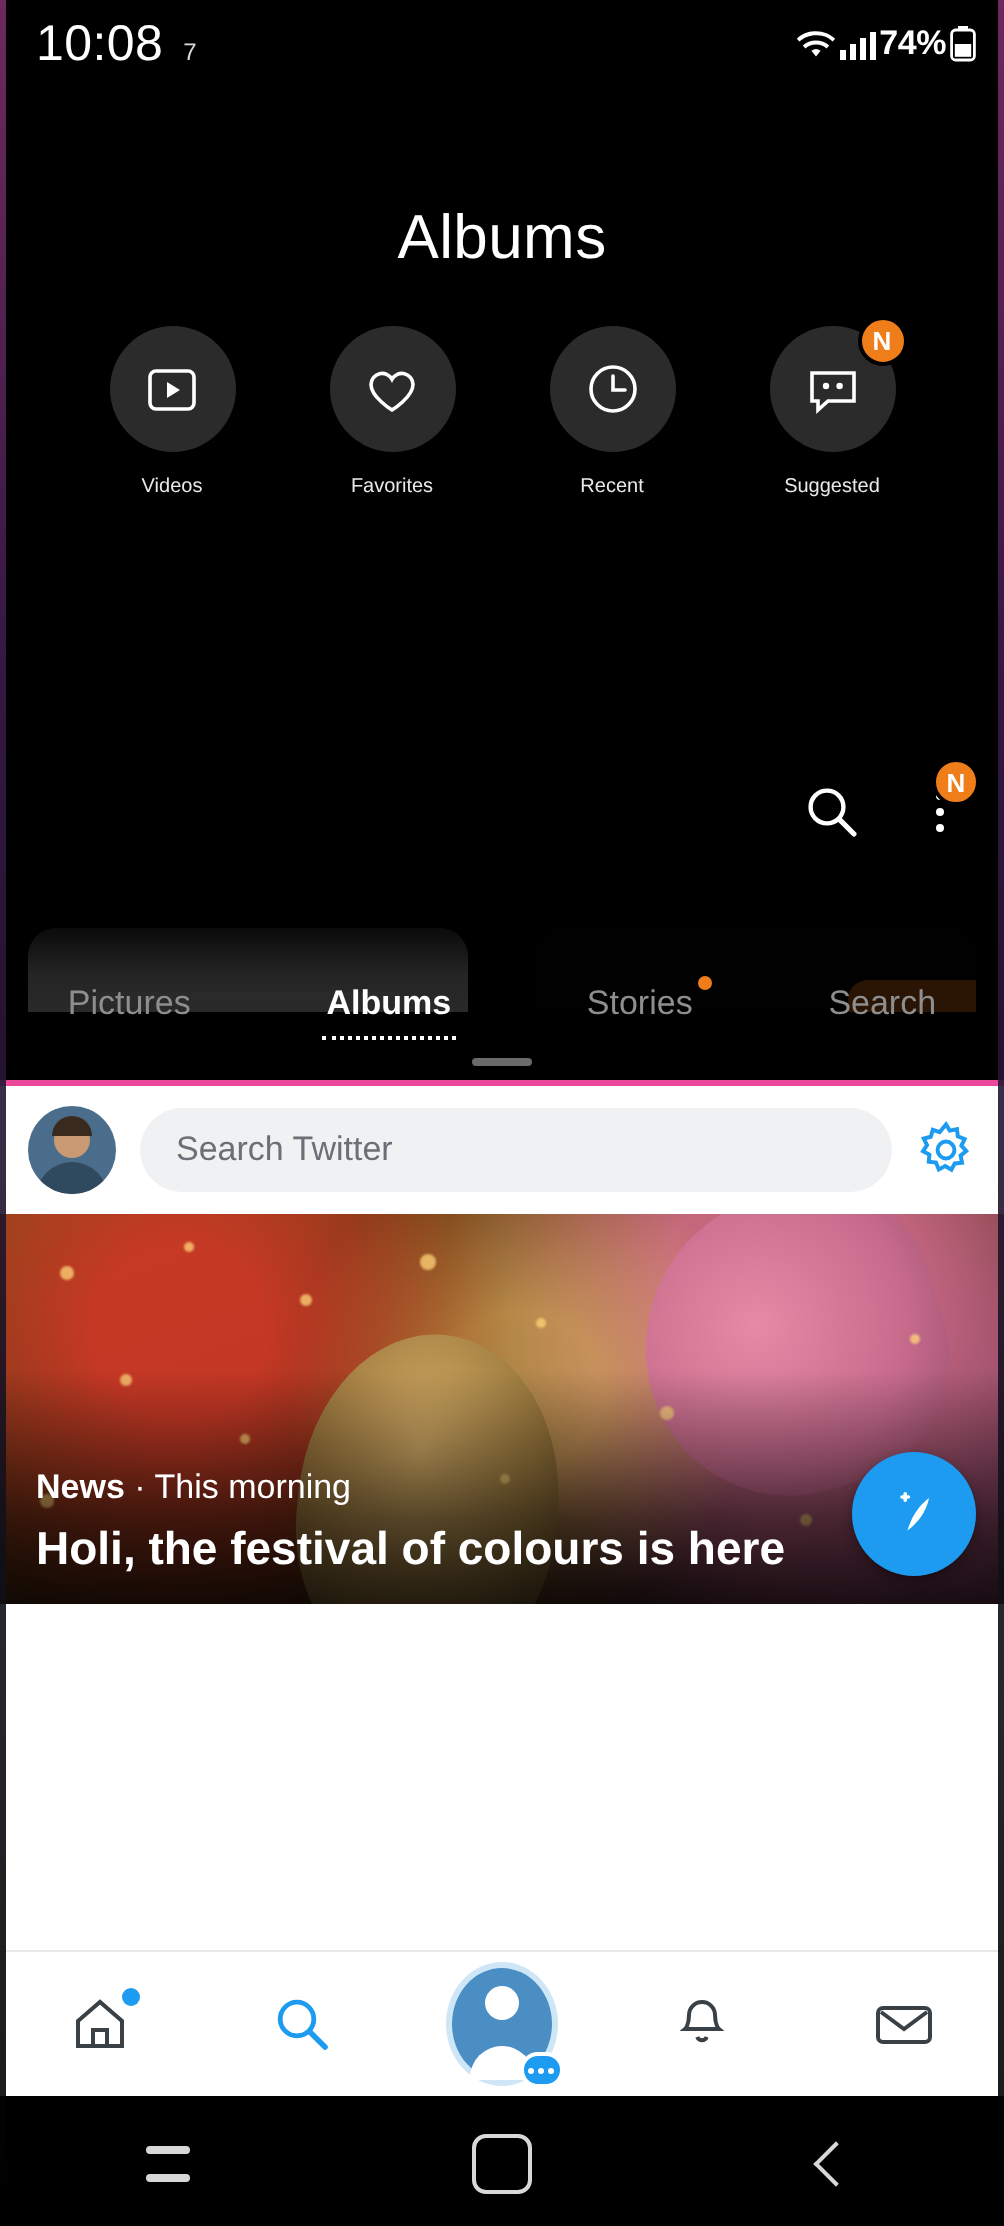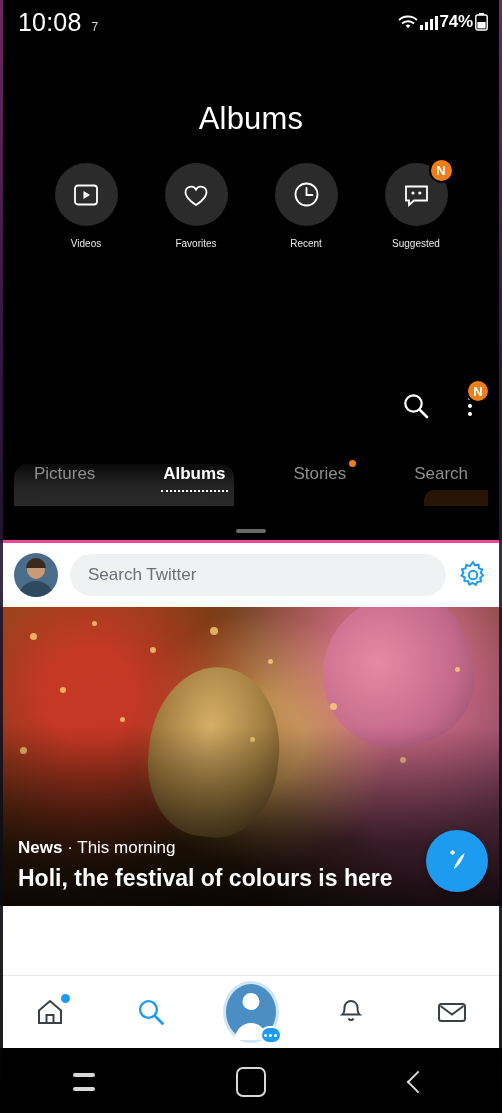--- a/index.html
+++ b/index.html
@@ -208,21 +208,21 @@
   }
 
   
   .gallery-tabs {
     position: absolute;
     bottom: 0;
     left: 0;
     right: 0;
     height: 62px;
     display: flex;
-    align-items: flex-start;
+    align-items: flex-end;
     justify-content: space-around;
     background: rgba(0,0,0,0.82);
   }
   .gtab {
     position: relative;
     color: #8e8e8e;
     font-size: 17px;
     padding: 4px 2px 10px;
   }
   .gtab.active {
@@ -361,21 +361,21 @@
     position: absolute;
     left: 6px; right: 6px;
     bottom: -1px;
     height: 3px;
     background: #1d9bf0;
   }
 
   
   .tw-hero {
     position: relative;
-    height: 299px;
+    height: 195px;
     overflow: hidden;
     background: #7f1d1d;
   }
   .hero-bg {
     position: absolute;
     inset: 0;
     background:
       radial-gradient(circle at 18% 30%, rgba(214,56,40,0.85) 0 10%, rgba(214,56,40,0) 38%),
       radial-gradient(circle at 52% 45%, rgba(233,196,92,0.55) 0 14%, rgba(233,196,92,0) 42%),
       radial-gradient(circle at 78% 18%, rgba(226,118,150,0.75) 0 14%, rgba(226,118,150,0) 40%),

